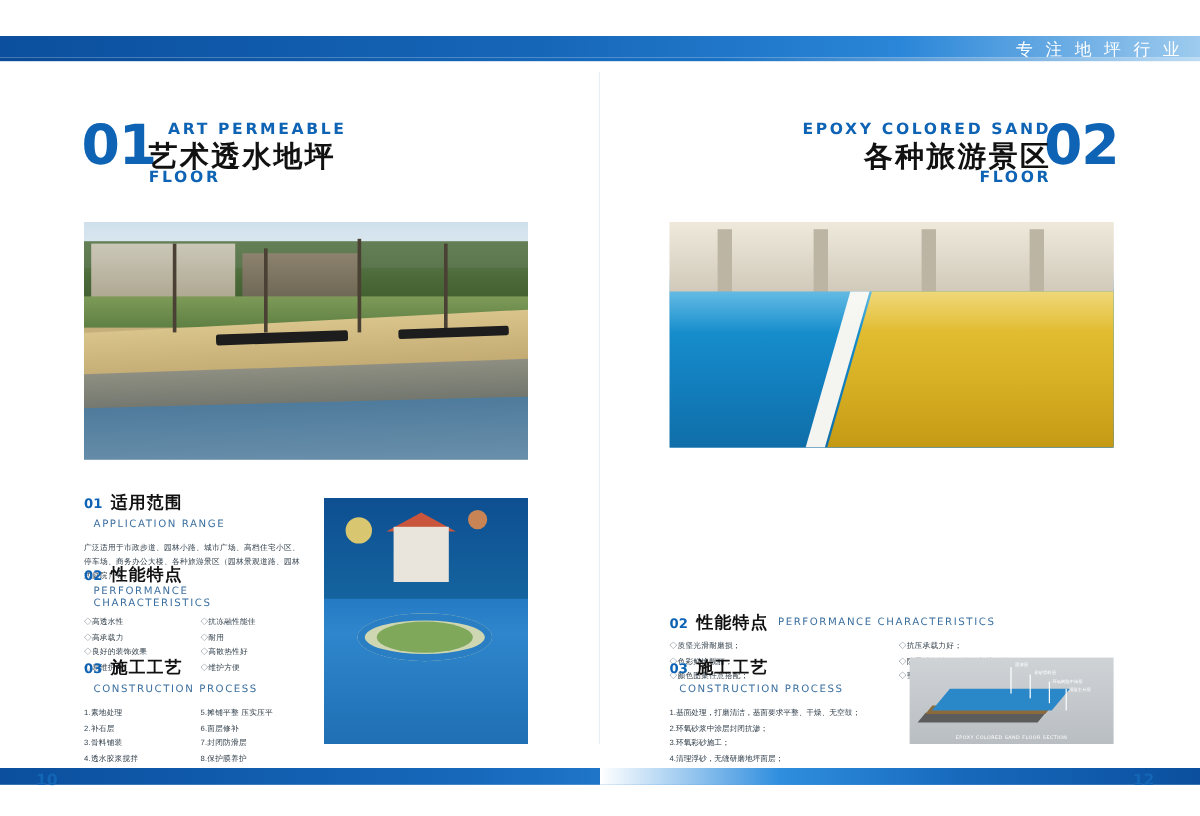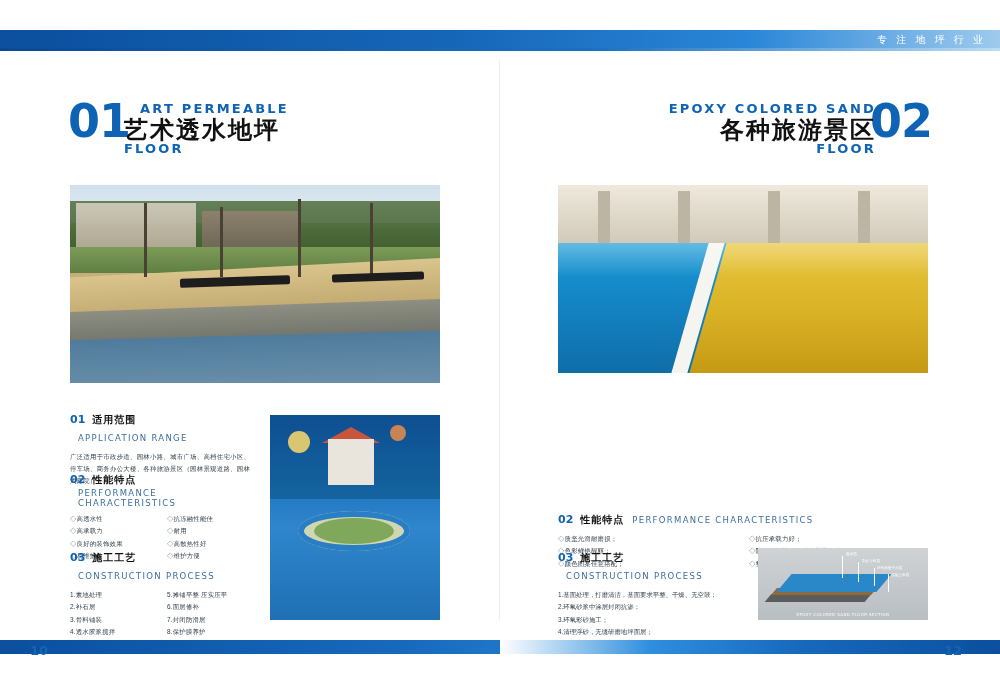--- a/index.html
+++ b/index.html
@@ -12,21 +12,21 @@
   }
   .page{position:absolute;inset:0;background:#fff;}
 
   
   .topbar{
     position:absolute;left:0;top:30px;width:1000px;height:18px;
     background:linear-gradient(90deg,#0b4f9e 0%,#1666b8 45%,#2a86d8 75%,#9ecbee 100%);
   }
   .topbar-text{
     position:absolute;right:14px;top:33px;
-    color:#ffffff;font-size:10px;letter-spacing:3px;
+    color:#ffffff;font-size:14px;letter-spacing:3px;
     font-family:"DejaVu Sans", sans-serif;
   }
   .topbar-thin{
     position:absolute;left:0;top:48px;width:1000px;height:3px;
     background:linear-gradient(90deg,#0a4a96 0%,#1a72c4 60%,#bcdcf4 100%);
   }
 
   
   .gutter{
     position:absolute;left:499px;top:60px;width:1px;height:560px;
@@ -150,21 +150,21 @@
     font-size:4px;color:#ffffff;letter-spacing:.4px;white-space:nowrap;
     font-family:"DejaVu Sans", sans-serif;}
 
   
   .sec{position:absolute;}
   .sec-num{
     display:inline-block;font-size:11px;font-weight:bold;color:#0e63b4;
     font-family:"DejaVu Sans", sans-serif;vertical-align:middle;margin-right:7px;
   }
   .sec-cn{
-    display:inline-block;font-size:10px;font-weight:bold;color:#111;
+    display:inline-block;font-size:14px;font-weight:bold;color:#111;
     vertical-align:middle;letter-spacing:1px;
   }
   .sec-en{
     display:inline-block;font-size:8.5px;color:#3b6fa0;margin-left:8px;
     letter-spacing:1.3px;vertical-align:middle;font-family:"DejaVu Sans", sans-serif;
   }
   .body-text{
     font-size:6.4px;line-height:1.85;color:#33404c;margin-top:5px;letter-spacing:.2px;
     text-align:justify;
   }

